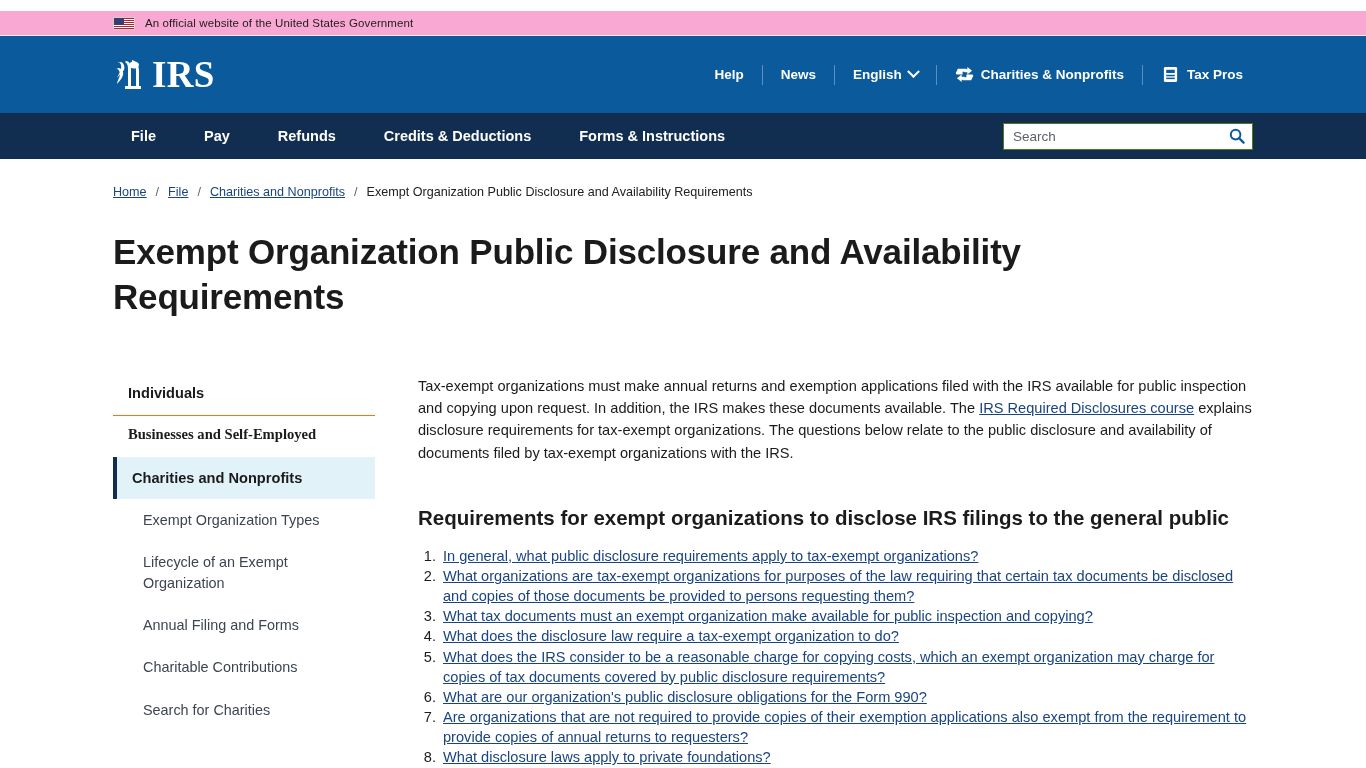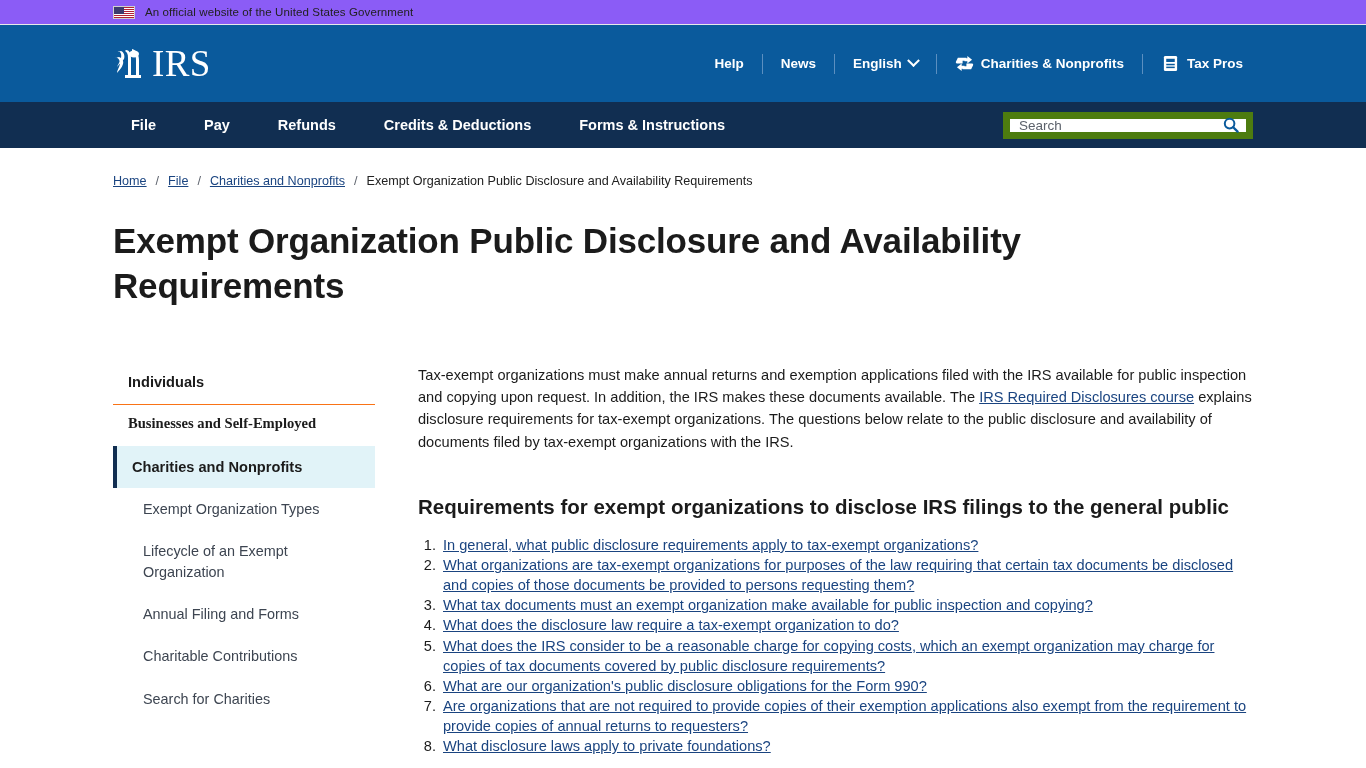--- a/index.html
+++ b/index.html
@@ -7,25 +7,26 @@
     width: 1366px;
     height: 768px;
     overflow: hidden;
     background: #ffffff;
     font-family: "Liberation Sans", sans-serif;
   }
 
   
   .gov-banner {
     height: 25px;
-    background: #8b5cf6;
+    background: #f9a8d4;
     display: flex;
     align-items: center;
     padding-left: 113px;
     border-bottom: 1px solid #e8e8e8;
+    margin-top: 11px;
   }
   .flag-icon {
     width: 22px; height: 13px;
     margin-right: 10px;
     position: relative;
     flex: none;
     background: repeating-linear-gradient(
       to bottom,
       #b22234 0px, #b22234 1px,
       #ffffff 1px, #ffffff 2px
@@ -56,21 +57,21 @@
     margin-left: 113px;
     display: flex;
     align-items: center;
     cursor: pointer;
   }
   .logo-emblem { width: 38px; height: 38px; flex: none; }
   .logo-text {
     color: #ffffff;
     font-family: "Liberation Serif", serif;
     font-size: 37px;
-    font-weight: 400;
+    font-weight: 700;
     letter-spacing: 0.01em;
     line-height: 1;
     margin-left: 1px;
   }
 
   .util-nav {
     position: absolute;
     right: 105px;
     display: flex;
     align-items: center;
@@ -126,21 +127,21 @@
   .nav-item:first-child { padding-left: 18px; }
 
   .search-wrap {
     position: absolute;
     right: 113px;
     width: 250px;
     height: 27px;
     background: #ffffff;
     display: flex;
     align-items: center;
-    border: 7px solid #4d7c0f;
+    border: 1px solid #4d7c0f;
   }
   .search-input {
     flex: 1;
     border: none;
     outline: none;
     height: 100%;
     padding: 0 9px;
     font-size: 13.5px;
     color: #212121;
     font-family: "Liberation Sans", sans-serif;

